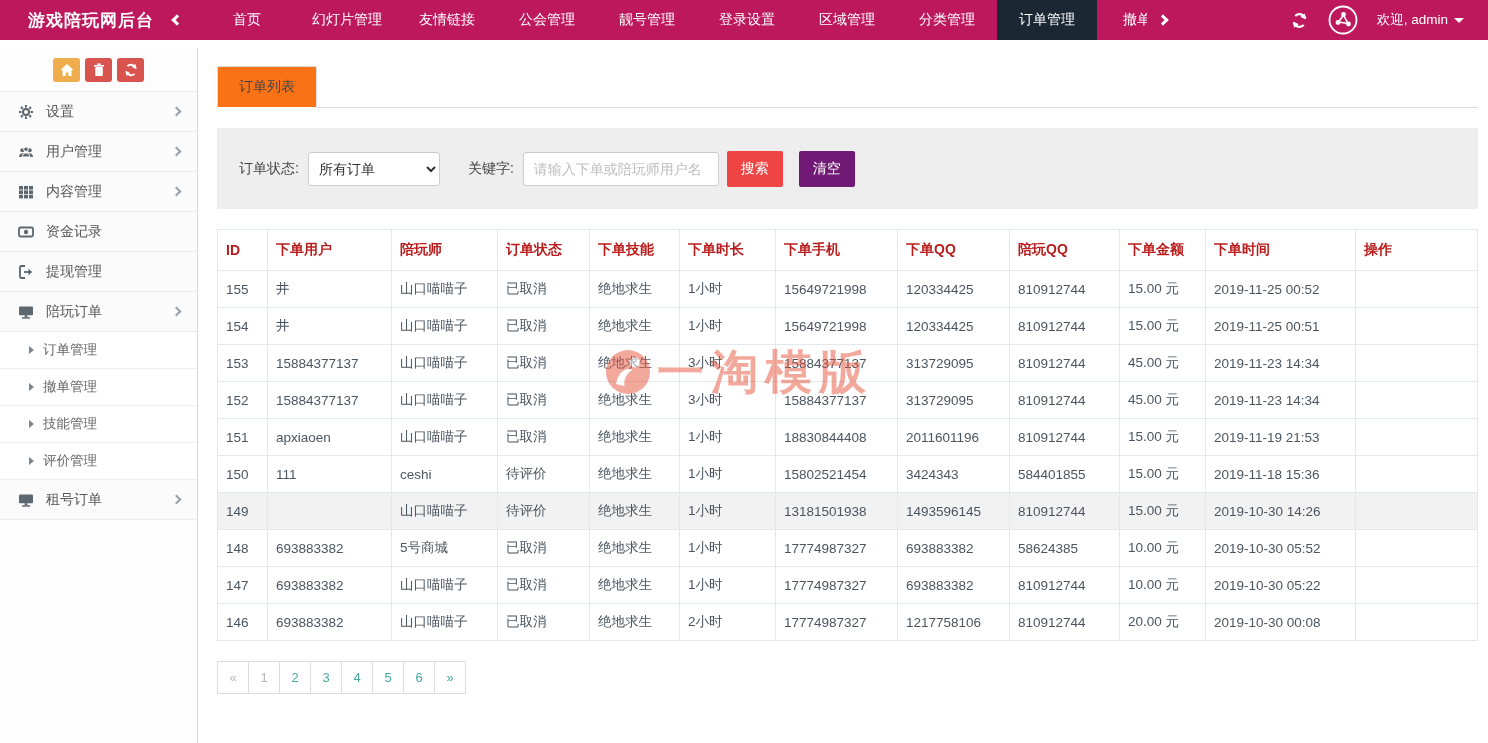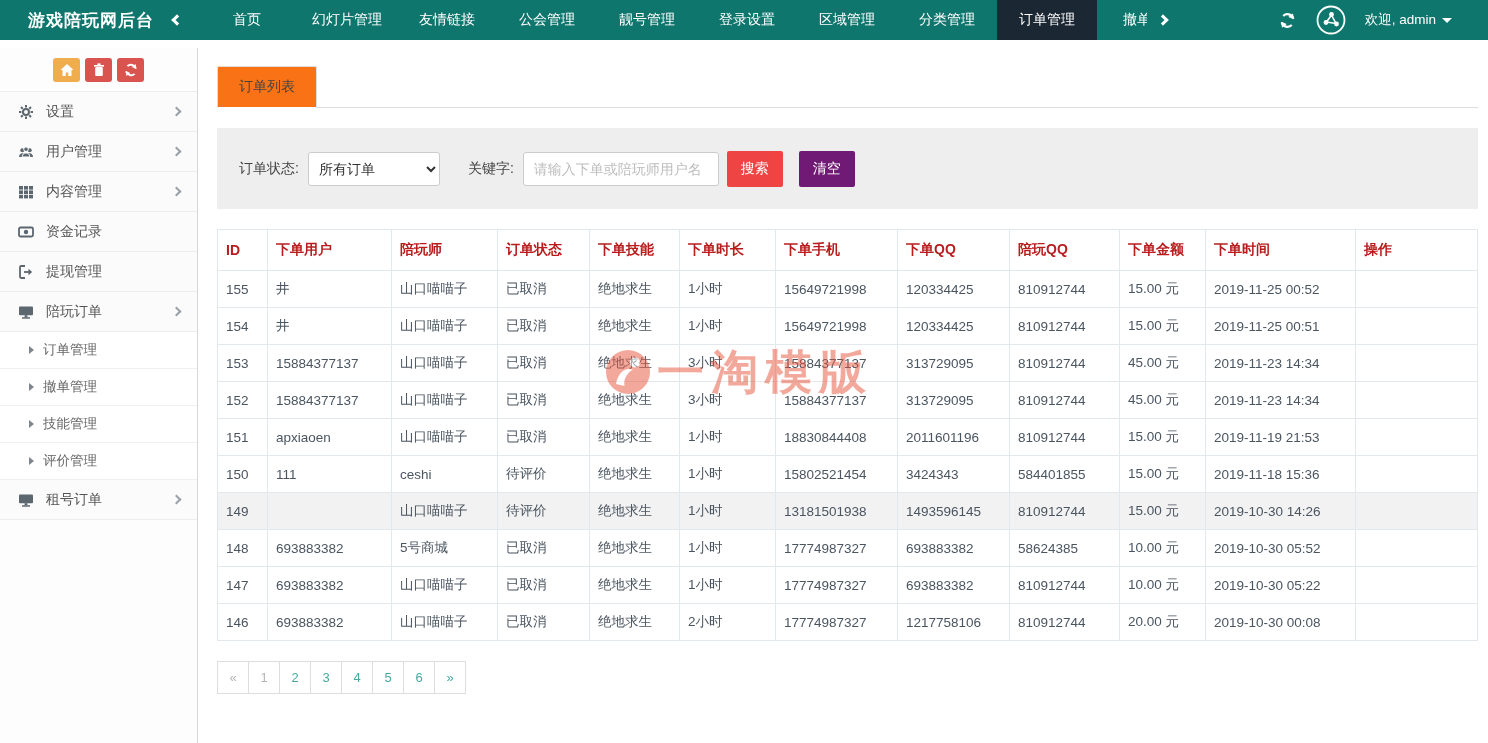--- a/index.html
+++ b/index.html
@@ -2,34 +2,34 @@
 <html><head>
 <meta charset="utf-8">
 <style>
   *{box-sizing:border-box}
   html,body{margin:0;padding:0}
   body{
     width:1488px;height:743px;position:relative;overflow:hidden;
     background:#fff;font-family:"Liberation Sans","DejaVu Sans",sans-serif;
   }
   
-  .topnav{height:40px;background:#0f766e;display:flex;align-items:stretch;color:#fff}
+  .topnav{height:40px;background:#be185d;display:flex;align-items:stretch;color:#fff}
   .brand{width:197px;display:flex;align-items:center;justify-content:space-between;
          padding:0 16px 0 28px;font-size:17px;font-weight:bold;letter-spacing:1px}
   .nav-items{display:flex}
   .nav-item{width:100px;display:flex;align-items:center;justify-content:center;
             font-size:14px;cursor:pointer;white-space:nowrap}
   .nav-item.active{background:#1b2733}
   .nav-overflow{width:24px;overflow:hidden;display:flex;align-items:center;
                 font-size:14px;white-space:nowrap;margin-left:26px}
   .chev{display:inline-block;width:8px;height:8px;border-top:3px solid #fff;border-right:3px solid #fff}
   .chev-r{transform:rotate(45deg)}
   .chev-l{transform:rotate(-135deg)}
   .nav-chev-r{margin-left:12px;align-self:center}
-  .nav-right{margin-left:auto;display:flex;align-items:center;gap:18px;padding-right:36px}
+  .nav-right{margin-left:auto;display:flex;align-items:center;gap:18px;padding-right:24px}
   .welcome{font-size:13.5px;display:flex;align-items:center;gap:6px}
   .caret-down{width:0;height:0;border-left:5px solid transparent;border-right:5px solid transparent;
               border-top:5px solid #fff;display:inline-block}
   
   .sidebar{position:absolute;top:48px;left:0;width:198px;bottom:0;background:#fdfdfd;
            border-right:1px solid #d8d8d8}
   .quick{display:flex;justify-content:center;gap:5px;padding:10px 0 9px;border-bottom:1px solid #ededed}
   .qbtn{width:27px;height:24px;border-radius:3px;display:flex;align-items:center;justify-content:center;
         border:none;cursor:pointer;padding:0}
   .qbtn.q-home{background:#f0ad4e}

